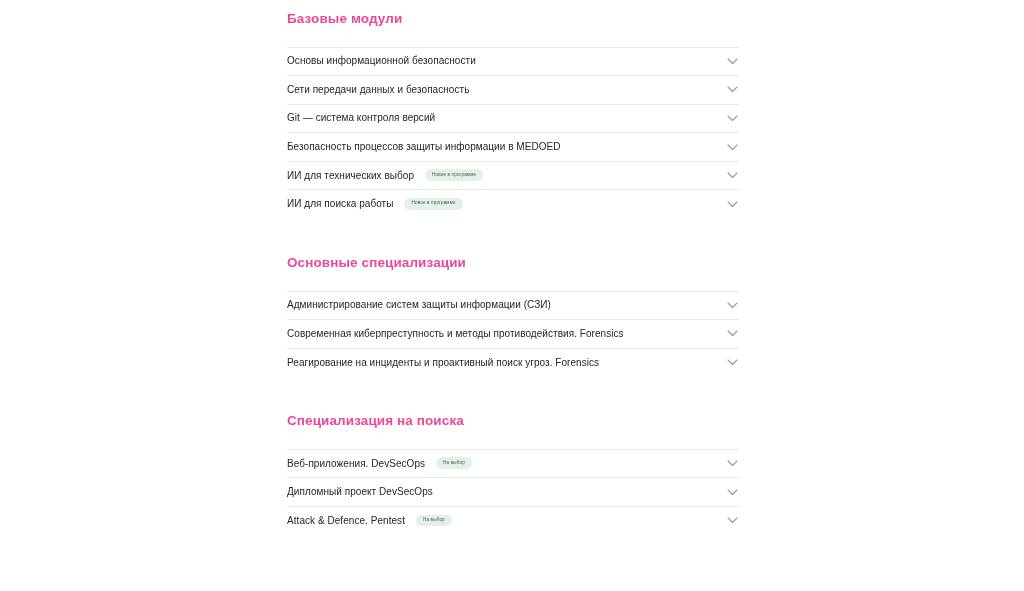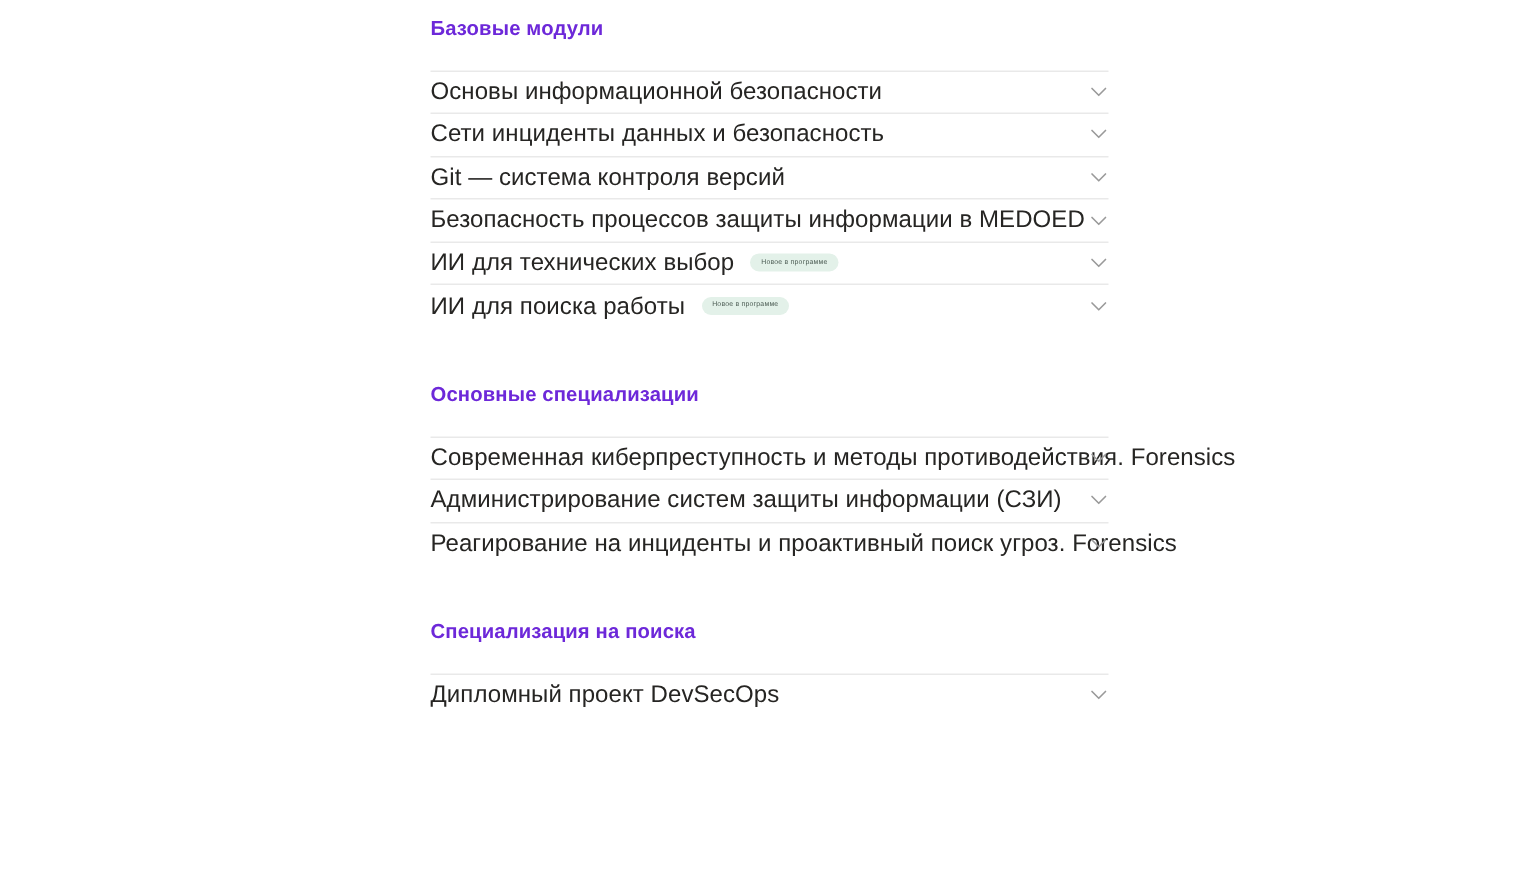--- a/index.html
+++ b/index.html
@@ -27,21 +27,21 @@
     width: 452px;
   }
 
   
   .section {
     width: 100%;
   }
   .section-heading {
     font-size: 13.5px;
     font-weight: bold;
-    color: #6d28d9;
+    color: #ec4899;
     letter-spacing: 0.1px;
     line-height: 1;
     margin: 0;
     padding: 0;
   }
 
   
   .section-1 { padding-top: 12px; }
   .section-2 { padding-top: 38px; }
   .section-3 { padding-top: 38px; }
@@ -56,21 +56,21 @@
     position: relative;
     display: flex;
     align-items: center;
     height: 28.6px;
     border-top: 1px solid #e9e9e9;
     box-sizing: border-box;
     padding-right: 26px;
     cursor: pointer;
   }
   .accordion-row .row-label {
-    font-size: 16px;
+    font-size: 10px;
     color: #262523;
     line-height: 1.2;
     white-space: nowrap;
     letter-spacing: 0.05px;
   }
 
   
   .badge {
     display: inline-block;
     margin-left: 11px;
@@ -113,21 +113,21 @@
         <div class="accordion-list">
           <div class="accordion-row">
             <span class="row-label">Основы информационной безопасности</span>
             <span class="chevron">
               <svg width="11" height="7" viewBox="0 0 11 7" fill="none" aria-hidden="true">
                 <path d="M1 1L5.5 5.5L10 1" stroke="#9a9a9a" stroke-width="1.1" stroke-linecap="round" stroke-linejoin="round"></path>
               </svg>
             </span>
           </div>
           <div class="accordion-row">
-            <span class="row-label">Сети инциденты данных и безопасность</span>
+            <span class="row-label">Сети передачи данных и безопасность</span>
             <span class="chevron">
               <svg width="11" height="7" viewBox="0 0 11 7" fill="none" aria-hidden="true">
                 <path d="M1 1L5.5 5.5L10 1" stroke="#9a9a9a" stroke-width="1.1" stroke-linecap="round" stroke-linejoin="round"></path>
               </svg>
             </span>
           </div>
           <div class="accordion-row">
             <span class="row-label">Git — система контроля версий</span>
             <span class="chevron">
               <svg width="11" height="7" viewBox="0 0 11 7" fill="none" aria-hidden="true">
@@ -160,50 +160,68 @@
                 <path d="M1 1L5.5 5.5L10 1" stroke="#9a9a9a" stroke-width="1.1" stroke-linecap="round" stroke-linejoin="round"></path>
               </svg>
             </span>
           </div>
         </div>
       </div>
       <div class="section section-2">
         <h2 class="section-heading">Основные специализации</h2>
         <div class="accordion-list">
           <div class="accordion-row">
+            <span class="row-label">Администрирование систем защиты информации (СЗИ)</span>
+            <span class="chevron">
+              <svg width="11" height="7" viewBox="0 0 11 7" fill="none" aria-hidden="true">
+                <path d="M1 1L5.5 5.5L10 1" stroke="#9a9a9a" stroke-width="1.1" stroke-linecap="round" stroke-linejoin="round"></path>
+              </svg>
+            </span>
+          </div>
+          <div class="accordion-row">
             <span class="row-label">Современная киберпреступность и методы противодействия. Forensics</span>
-            <span class="chevron">
-              <svg width="11" height="7" viewBox="0 0 11 7" fill="none" aria-hidden="true">
-                <path d="M1 1L5.5 5.5L10 1" stroke="#9a9a9a" stroke-width="1.1" stroke-linecap="round" stroke-linejoin="round"></path>
-              </svg>
-            </span>
-          </div>
-          <div class="accordion-row">
-            <span class="row-label">Администрирование систем защиты информации (СЗИ)</span>
             <span class="chevron">
               <svg width="11" height="7" viewBox="0 0 11 7" fill="none" aria-hidden="true">
                 <path d="M1 1L5.5 5.5L10 1" stroke="#9a9a9a" stroke-width="1.1" stroke-linecap="round" stroke-linejoin="round"></path>
               </svg>
             </span>
           </div>
           <div class="accordion-row">
             <span class="row-label">Реагирование на инциденты и проактивный поиск угроз. Forensics</span>
             <span class="chevron">
               <svg width="11" height="7" viewBox="0 0 11 7" fill="none" aria-hidden="true">
                 <path d="M1 1L5.5 5.5L10 1" stroke="#9a9a9a" stroke-width="1.1" stroke-linecap="round" stroke-linejoin="round"></path>
               </svg>
             </span>
           </div>
         </div>
       </div>
       <div class="section section-3">
         <h2 class="section-heading">Специализация на поиска</h2>
         <div class="accordion-list">
           <div class="accordion-row">
+            <span class="row-label">Веб-приложения. DevSecOps</span>
+            <span class="badge">На выбор</span>
+            <span class="chevron">
+              <svg width="11" height="7" viewBox="0 0 11 7" fill="none" aria-hidden="true">
+                <path d="M1 1L5.5 5.5L10 1" stroke="#9a9a9a" stroke-width="1.1" stroke-linecap="round" stroke-linejoin="round"></path>
+              </svg>
+            </span>
+          </div>
+          <div class="accordion-row">
             <span class="row-label">Дипломный проект DevSecOps</span>
+            <span class="chevron">
+              <svg width="11" height="7" viewBox="0 0 11 7" fill="none" aria-hidden="true">
+                <path d="M1 1L5.5 5.5L10 1" stroke="#9a9a9a" stroke-width="1.1" stroke-linecap="round" stroke-linejoin="round"></path>
+              </svg>
+            </span>
+          </div>
+          <div class="accordion-row">
+            <span class="row-label">Attack &amp; Defence. Pentest</span>
+            <span class="badge">На выбор</span>
             <span class="chevron">
               <svg width="11" height="7" viewBox="0 0 11 7" fill="none" aria-hidden="true">
                 <path d="M1 1L5.5 5.5L10 1" stroke="#9a9a9a" stroke-width="1.1" stroke-linecap="round" stroke-linejoin="round"></path>
               </svg>
             </span>
           </div>
         </div>
       </div>
     </div>
 </div>

